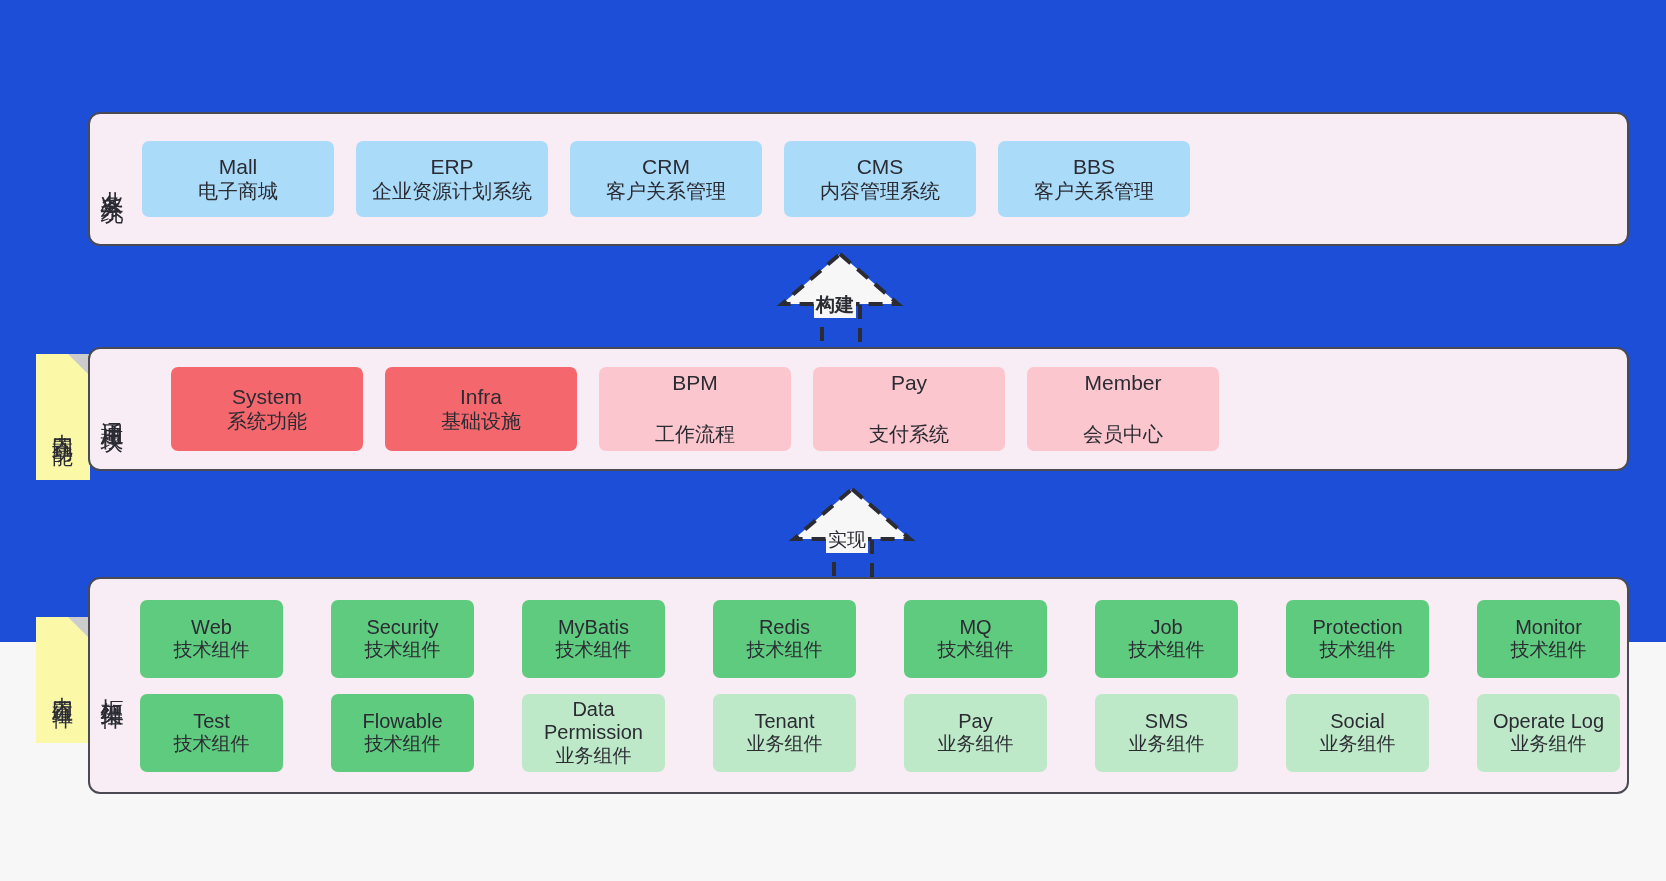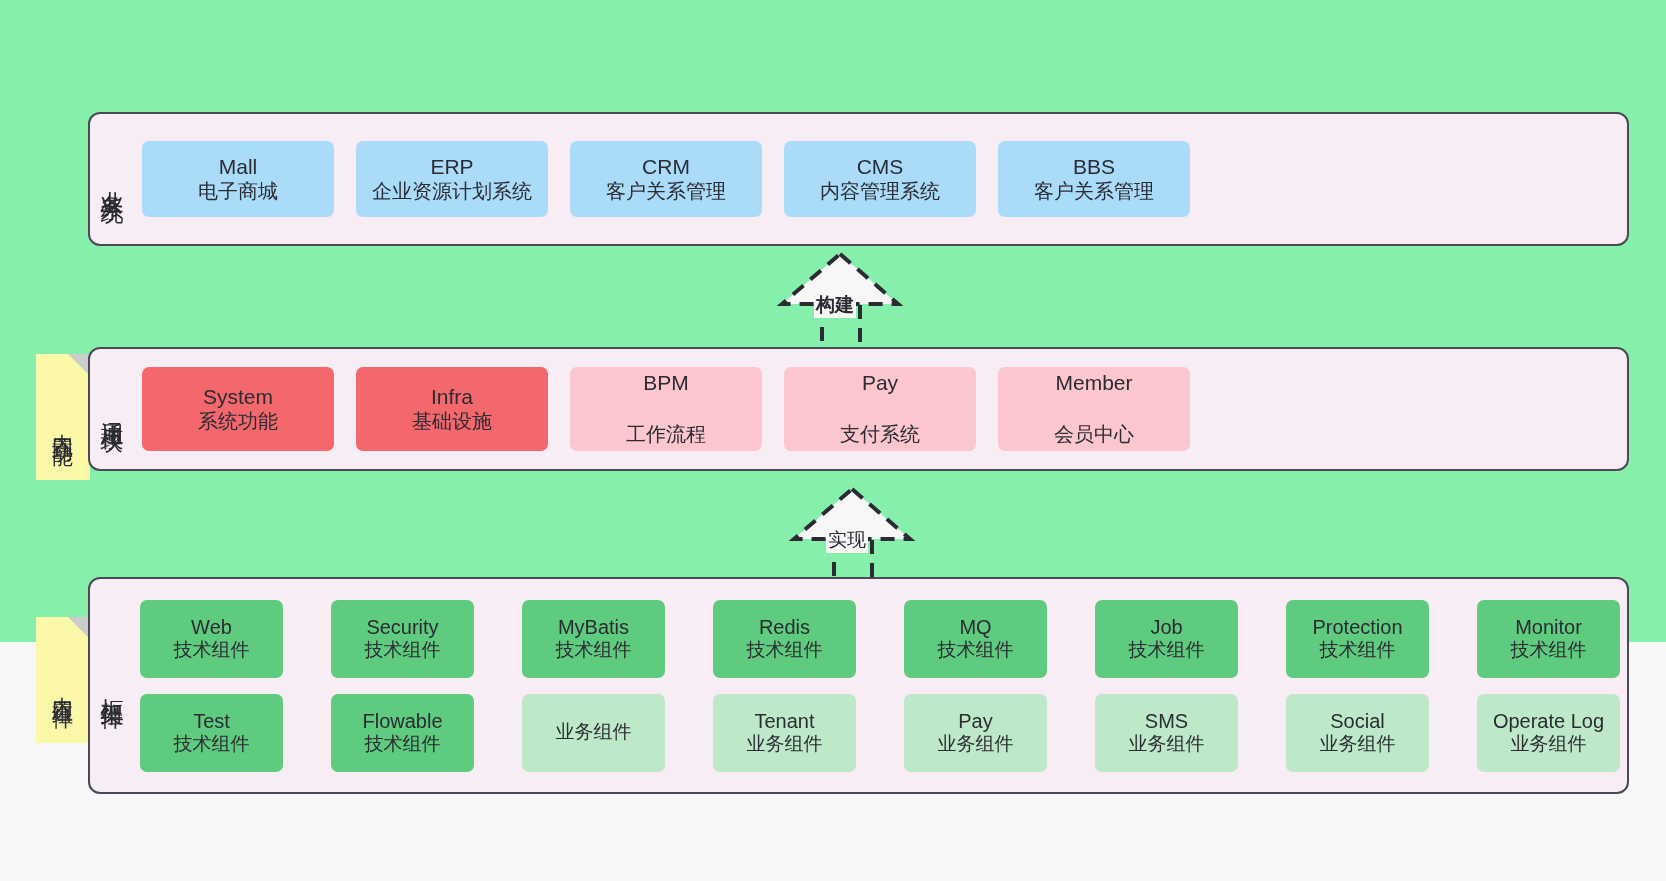--- a/index.html
+++ b/index.html
@@ -7,21 +7,21 @@
     margin: 0; padding: 0;
     width: 1666px; height: 881px;
     background: #f7f7f7;
     font-family: "Liberation Sans", "DejaVu Sans", sans-serif;
     overflow: hidden;
   }
   #canvas {
     position: relative;
     width: 1666px;
     height: 642px;
-    background: #86efac;
+    background: #1d4ed8;
   }
 
   
   .layer {
     position: absolute;
     background: #f8ecf5;
     border: 2px solid #4a4a55;
     border-radius: 12px;
     display: flex;
     align-items: stretch;
@@ -76,21 +76,21 @@
   .card.mod-on  { background: #f4676d; }
   .card.mod-off { background: #fbc6ce; justify-content: space-between; }
   .card.tech    { background: #5fcb7f; }
   .card.buss    { background: #bee9c8; }
 
   
   #layer-business  { left: 88px;  top: 112px; width: 1541px; height: 134px; }
   #layer-business .card { width: 192px; height: 76px; }
   #layer-business .layer-body { padding-left: 8px; }
 
-  #layer-modules   { left: 88px;  top: 347px; width: 1541px; height: 124px; }
+  #layer-modules   { left: 88px;  top: 347px; width: 1541px; height: 124px; gap: 29px; }
   #layer-modules .card { width: 192px; height: 84px; }
   #layer-modules .layer-body { padding-left: 8px; }
 
   #layer-framework { left: 88px;  top: 577px; width: 1541px; height: 217px; }
   #layer-framework .card { width: 143px; height: 78px; }
   #layer-framework .row { gap: 48px; }
   #layer-framework .layer-body { padding-left: 6px; gap: 16px; }
   #layer-framework .card .en { font-size: 20px; }
   #layer-framework .card .cn { font-size: 19px; }
 
@@ -269,20 +269,21 @@
       <div class="row">
         <div class="card tech">
           <span class="en">Test</span>
           <span class="cn">技术组件</span>
         </div>
         <div class="card tech">
           <span class="en">Flowable</span>
           <span class="cn">技术组件</span>
         </div>
         <div class="card buss">
+          <span class="en">Data Permission</span>
           <span class="cn">业务组件</span>
         </div>
         <div class="card buss">
           <span class="en">Tenant</span>
           <span class="cn">业务组件</span>
         </div>
         <div class="card buss">
           <span class="en">Pay</span>
           <span class="cn">业务组件</span>
         </div>

